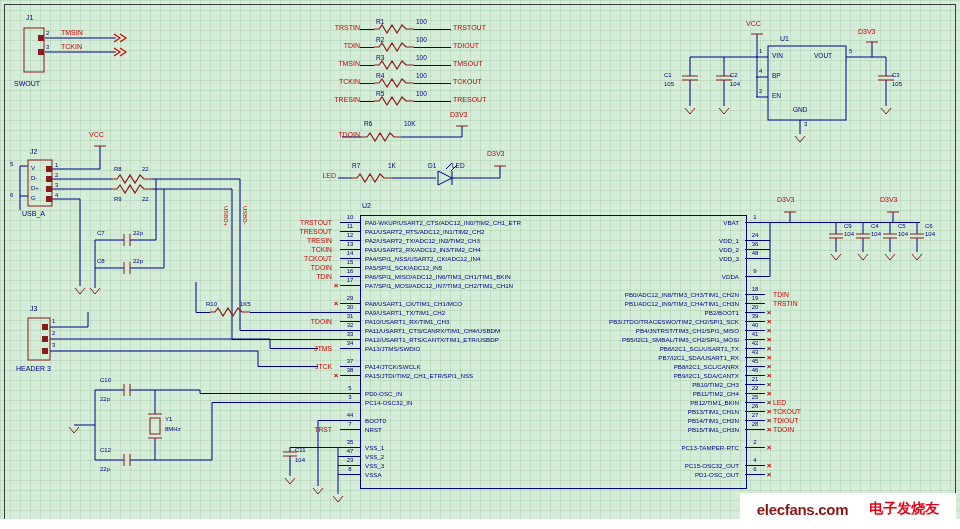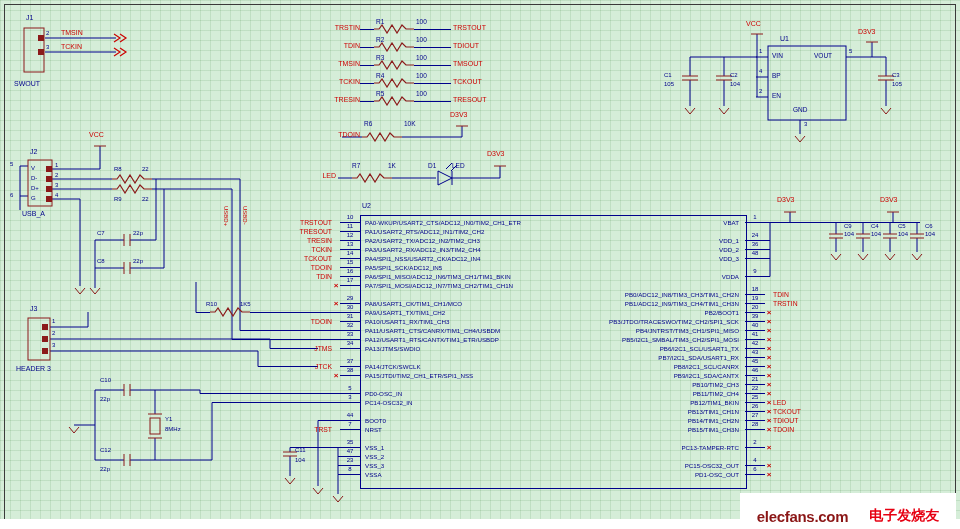--- a/index.html
+++ b/index.html
@@ -40,21 +40,21 @@
   .nc{width:8px;text-align:center;font-size:8px;line-height:9px;color:#cc0000;font-weight:bold;flex:0 0 8px;}
   .nrow{height:9px;line-height:9px;font-size:6.2px;color:#00008b;white-space:nowrap;}
   .inleft .nrow{padding-left:3px;text-align:left;}
   .inright .nrow{padding-right:3px;text-align:right;}
   
   .capgrid{position:absolute;left:836px;top:222px;display:flex;}
   .capcell{width:27px;}
   .capcell div{margin-left:8px;font-size:6px;line-height:8px;color:#00008b;}
   
   .brand{position:absolute;left:740px;top:493px;width:216px;height:32px;background:#fff;
-    display:flex;align-items:flex-end;justify-content:center;gap:21px;}
+    display:flex;align-items:center;justify-content:center;gap:21px;}
   .brand .site{font-weight:bold;font-size:15px;color:#8b1616;letter-spacing:-.3px;}
   .brand .cn{font-weight:bold;font-size:14px;color:#e60012;}
   .strip{position:absolute;left:0;top:519px;width:960px;height:10px;background:#fff;}
 </style>
 </head>
 <body>
 
 <div class="sheet">
   <div class="frame"></div>
 

